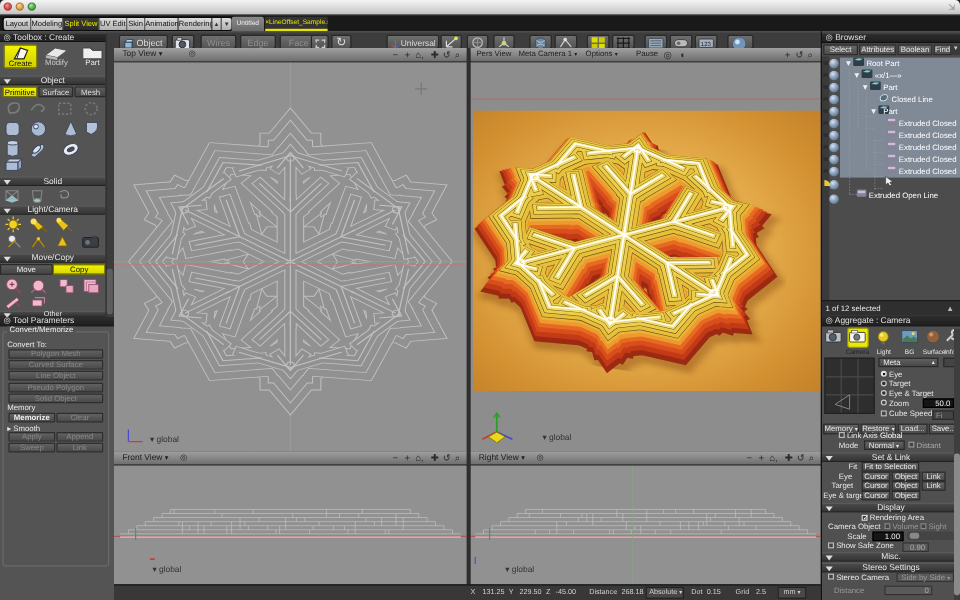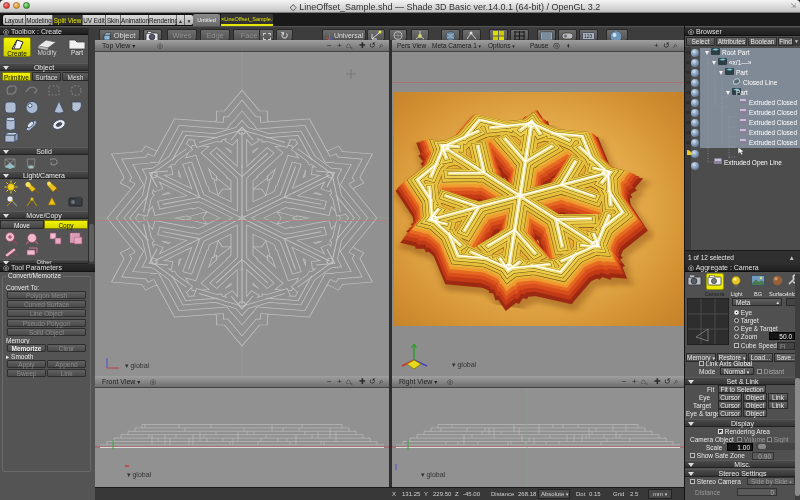--- a/index.html
+++ b/index.html
@@ -31,21 +31,20 @@
 .ylw{background:linear-gradient(#f2f200,#d8d800)!important;color:#111!important}
 .lbl{position:absolute;color:#e8e8e8;font-size:7px}
 .glb{position:absolute;color:#e8e8e8;font-size:7px}
 </style></head><body>
 <div id="app">
 
 <div id="titlebar" class="abs">
   <div class="abs tl" style="left:3px;top:2px;width:7px;height:7px;background:radial-gradient(circle at 35% 30%,#f09890,#dd4439 60%,#b03028);border:0.5px solid #a33"></div>
   <div class="abs tl" style="left:13px;top:2px;width:7px;height:7px;background:radial-gradient(circle at 35% 30%,#f8d8a0,#e6a03a 60%,#c07d20);border:0.5px solid #a73"></div>
   <div class="abs tl" style="left:23px;top:2px;width:7px;height:7px;background:radial-gradient(circle at 35% 30%,#b0e8a8,#4ab33f 60%,#2a8a28);border:0.5px solid #373"></div>
-  <div id="title" class="abs">◇ LineOffset_Sample.shd — Shade 3D Basic ver.14.0.1 (64-bit) / OpenGL 3.2</div>
   <div class="abs" style="right:4px;top:2px;font-size:7px;color:#888">⇲</div>
 </div>
 
 <div id="tabrow" class="abs">
   <div id="wtabs" class="abs">
     <div class="wtab" style="width:23px">Layout</div>
         <div class="wtab" style="width:27px">Modeling</div>
         <div class="wtab sel" style="width:30px">Split View</div>
         <div class="wtab" style="width:23px">UV Edit</div>
         <div class="wtab" style="width:15px">Skin</div>

